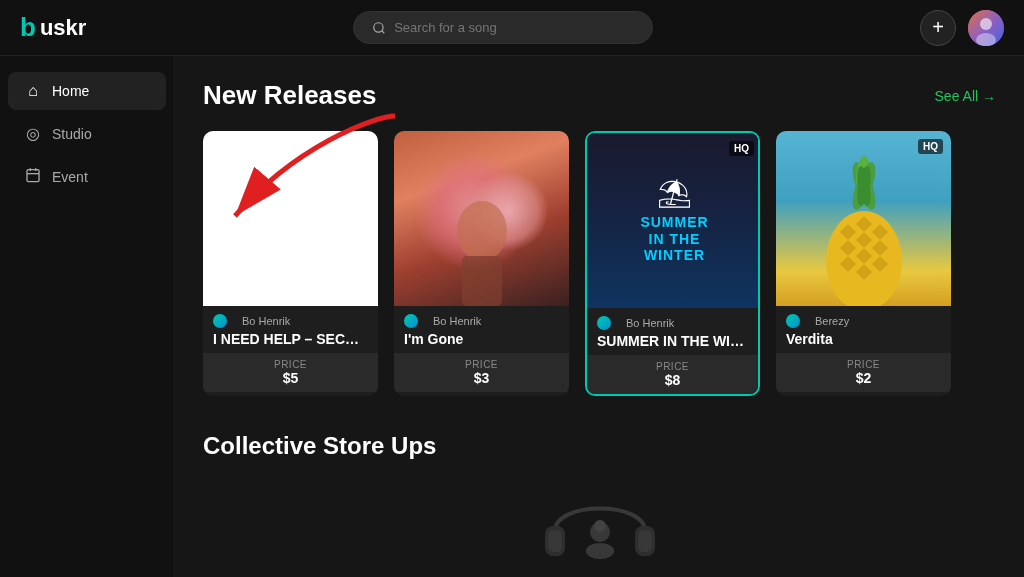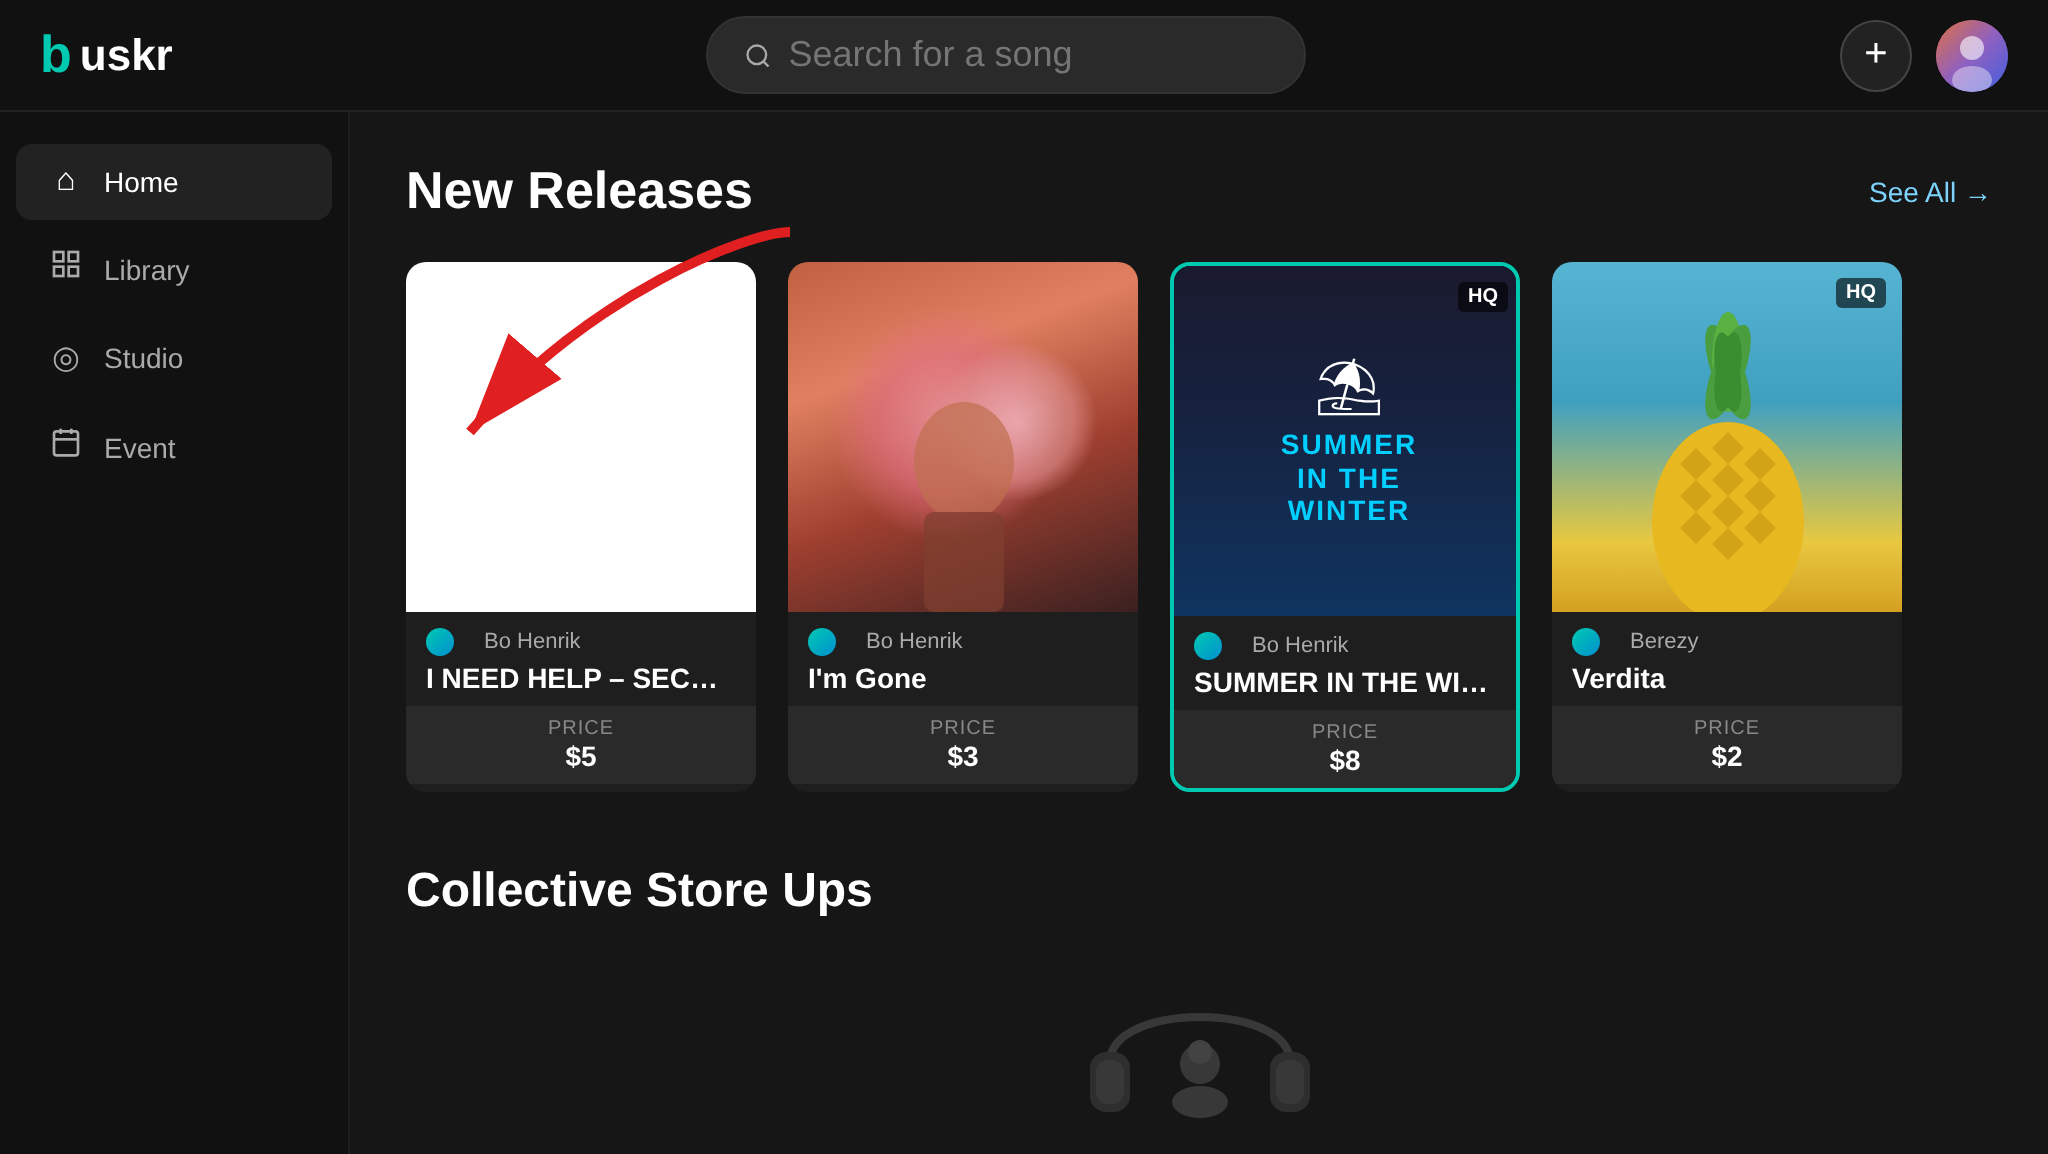--- a/index.html
+++ b/index.html
@@ -46,21 +46,21 @@
       padding: 8px 18px;
       width: 300px;
       gap: 8px;
       border: 1px solid #333;
     }
     .search-bar input {
       background: transparent;
       border: none;
       outline: none;
       color: #f0abfc;
-      font-size: 18px;
+      font-size: 13px;
       width: 100%;
     }
     .search-icon-svg {
       color: #aaa;
       flex-shrink: 0;
     }
     .header-actions {
       display: flex;
       align-items: center;
       gap: 12px;
@@ -144,21 +144,21 @@
       display: flex;
       justify-content: space-between;
       margin-bottom: 20px;
     }
     .section-title {
       font-size: 26px;
       font-weight: 700;
       color: #fff;
     }
     .see-all {
-      color: #7dd3fc;
+      color: #22c55e;
       font-size: 14px;
       cursor: pointer;
       display: flex;
       align-items: center;
       gap: 4px;
     }
 
     
     .songs-grid {
       display: flex;
@@ -371,31 +371,20 @@
 </header>
 
 <div class="layout">
 
   <nav class="sidebar">
     <div class="nav-item active">
       <span class="nav-icon">⌂</span>
       <span>Home</span>
     </div>
     <div class="nav-item">
-      <span class="nav-icon">
-        <svg width="16" height="16" viewBox="0 0 24 24" fill="none" stroke="currentColor" stroke-width="2">
-          <rect x="3" y="3" width="7" height="7"></rect>
-            <rect x="14" y="3" width="7" height="7"></rect>
-          <rect x="3" y="14" width="7" height="7"></rect>
-            <rect x="14" y="14" width="7" height="7"></rect>
-        </svg>
-      </span>
-      <span>Library</span>
-    </div>
-    <div class="nav-item">
       <span class="nav-icon">◎</span>
       <span>Studio</span>
     </div>
     <div class="nav-item">
       <span class="nav-icon">
         <svg width="16" height="16" viewBox="0 0 24 24" fill="none" stroke="currentColor" stroke-width="2">
           <rect x="3" y="4" width="18" height="18" rx="2"></rect>
             <line x1="16" y1="2" x2="16" y2="6"></line>
           <line x1="8" y1="2" x2="8" y2="6"></line>
             <line x1="3" y1="10" x2="21" y2="10"></line>

